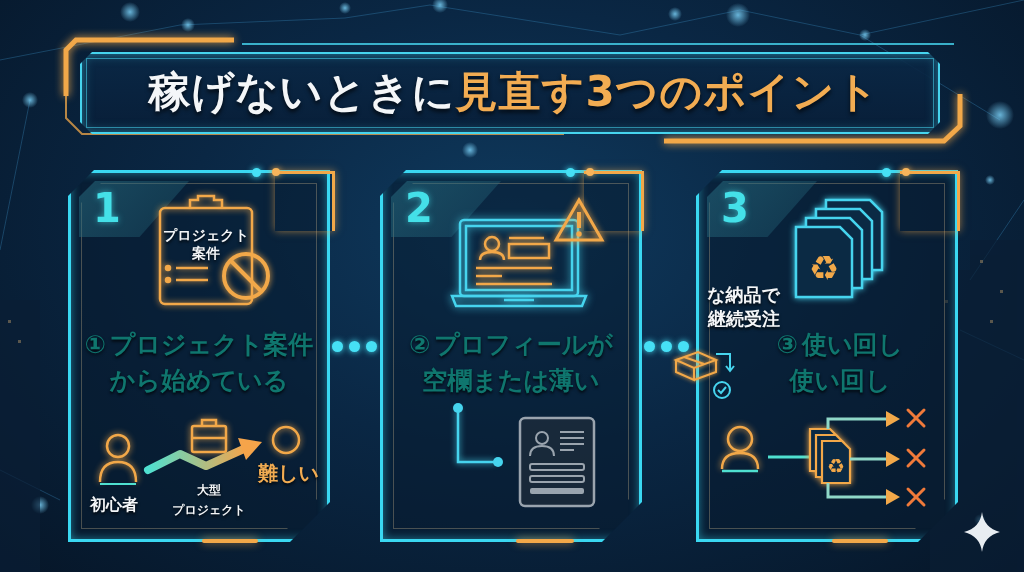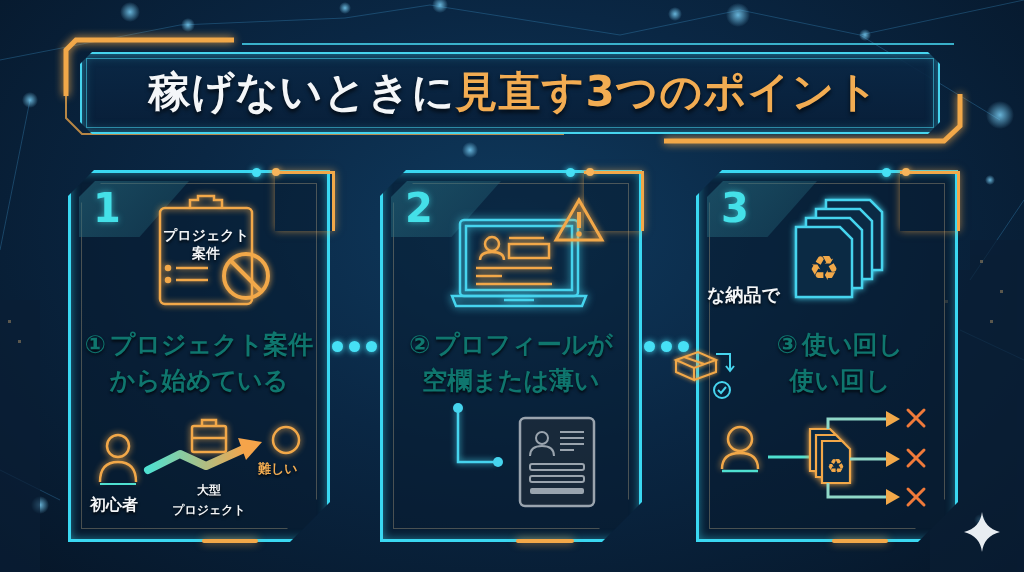--- a/index.html
+++ b/index.html
@@ -205,21 +205,21 @@
     <rect x="96" y="16" width="34" height="26" rx="2"></rect>
     <path d="M 106 16 L 106 10 L 120 10 L 120 16"></path>
     <line x1="96" y1="28" x2="130" y2="28"></line>
 
     <circle cx="190" cy="30" r="13"></circle>
   </g>
   <line x1="4" y1="74" x2="40" y2="74" stroke="#4fe0d0" stroke-width="2"></line>
   <path d="M 52 60 L 84 44 L 110 56 L 150 38" stroke="url(#gArrow)" stroke-width="8" fill="none" stroke-linecap="round" stroke-linejoin="round"></path>
   <polygon points="142,28 166,32 150,50" fill="#f5a44a"></polygon>
 </svg>
-<div class="lbl lbl-orange" style="left:258px;top:460px;font-size:13px;">難しい</div>
+<div class="lbl lbl-orange" style="left:258px;top:460px;font-size:20px;">難しい</div>
 <div class="lbl" style="left:90px;top:495px;font-size:16px;">初心者</div>
 <div class="lbl" style="left:160px;top:480px;width:98px;font-size:12px;line-height:20px;">
   <div>大型</div>
   <div>プロジェクト</div>
 </div>
 
 <div class="connector-dots" style="left:332px;top:341px;">
     <span></span>
     <span></span>
     <span></span>
@@ -304,20 +304,21 @@
     <path d="M 30 0 L 74 0 L 86 12 L 86 70 L 30 70 Z"></path>
     <path d="M 20 9 L 64 9 L 76 21 L 76 79 L 20 79 Z"></path>
     <path d="M 10 18 L 54 18 L 66 30 L 66 88 L 10 88 Z"></path>
     <path d="M 0 27 L 44 27 L 56 39 L 56 97 L 0 97 Z"></path>
   </g>
   <text x="28" y="80" text-anchor="middle" font-size="34" fill="#f2a849" font-family="DejaVu Sans, sans-serif">♻</text>
 </svg>
 
 <div class="lbl" style="left:660px;top:283px;font-size:18px;line-height:24px;text-align:right;width:120px;">
   <div>な納品で</div>
+  <div>継続受注</div>
 </div>
 
 <svg class="abs" style="left:672px;top:350px" width="80" height="50">
   <g stroke="#f2a849" stroke-width="2" fill="none" style="filter:drop-shadow(0 0 2px #f2a849)">
     <path d="M 4 10 L 26 2 L 44 10 L 22 18 Z"></path>
     <path d="M 4 10 L 4 22 L 22 30 L 22 18"></path>
     <path d="M 22 30 L 44 22 L 44 10"></path>
     <line x1="12" y1="7" x2="32" y2="14"></line>
   </g>
   <g stroke="#46d4ee" stroke-width="2" fill="none">

